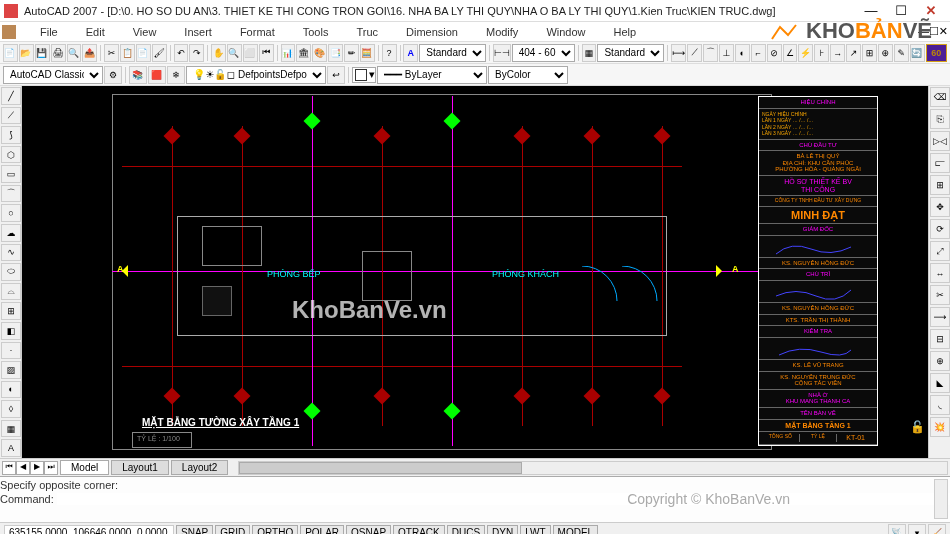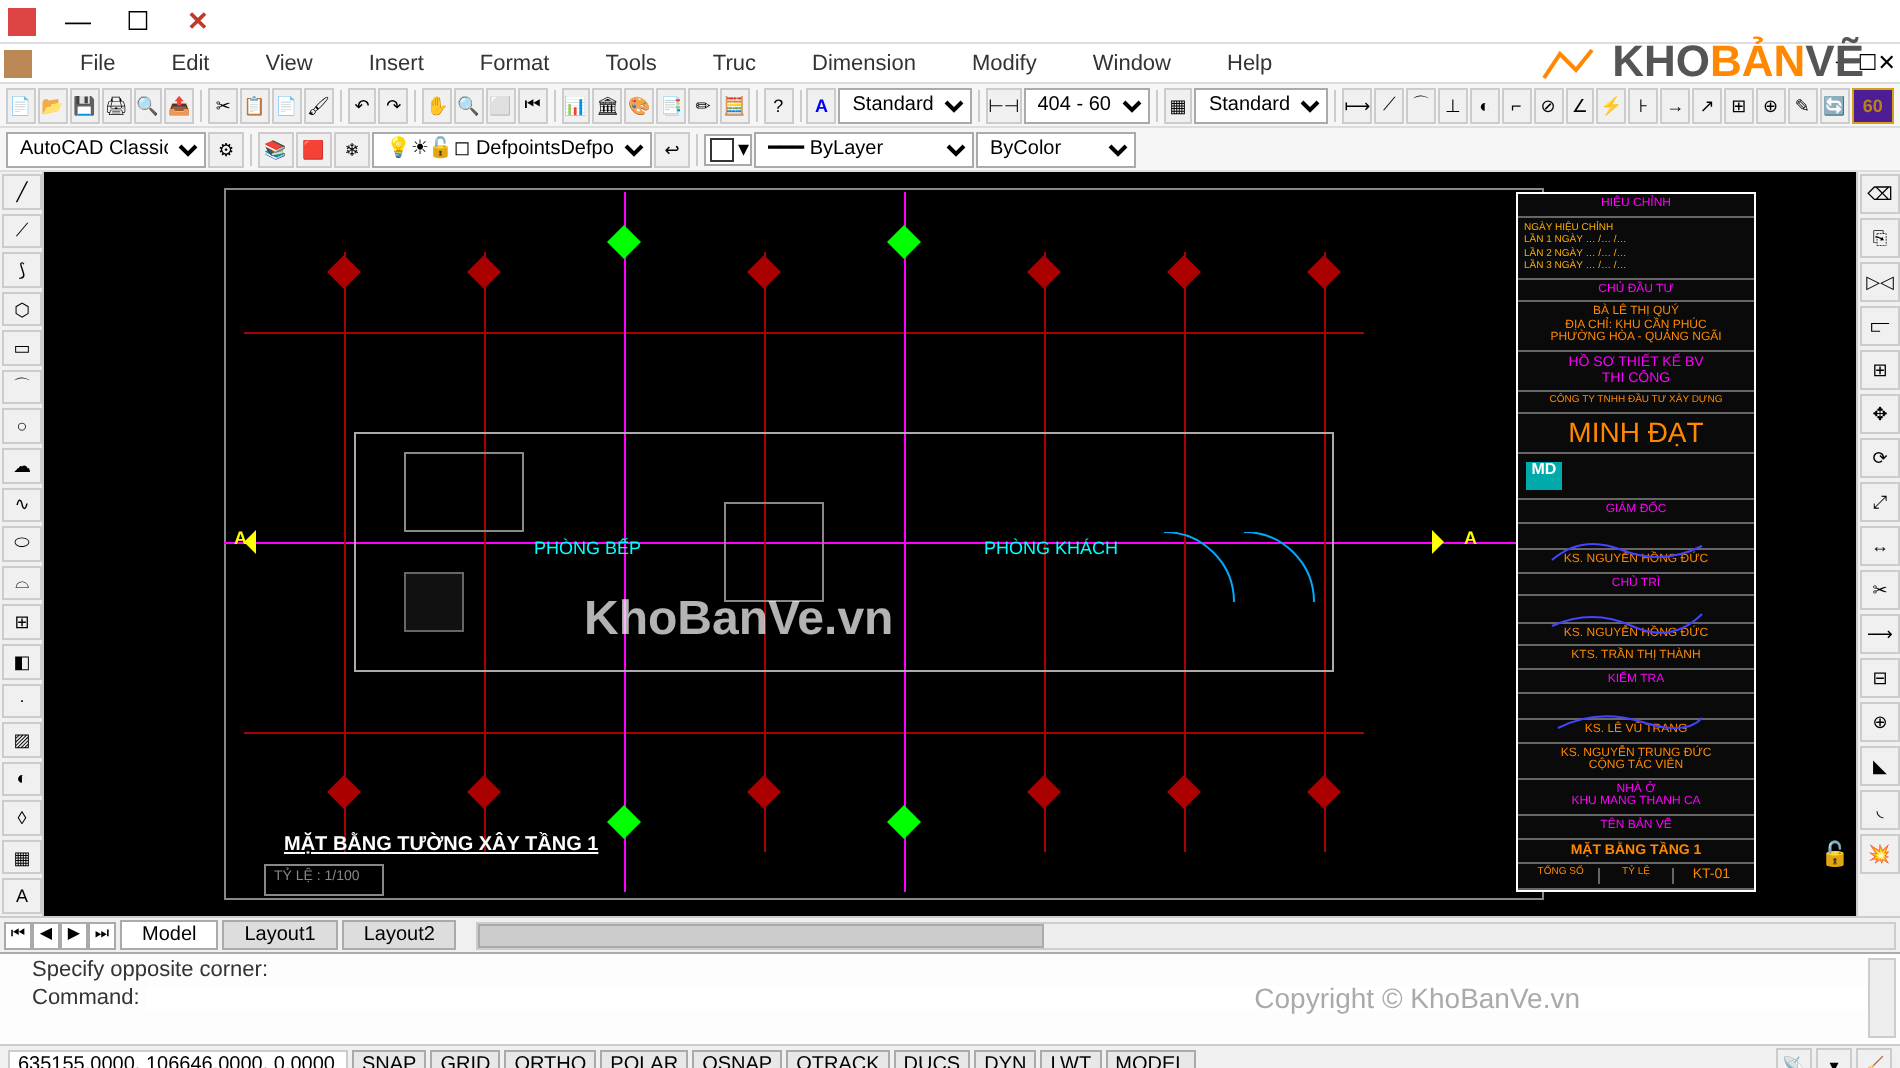--- a/index.html
+++ b/index.html
@@ -63,38 +63,39 @@
 
 
 .model-tabs { height: 18px; background: #f0f0f0; display: flex; align-items: center; border-top: 1px solid #ccc; padding: 0 2px; }
 .tab-nav { width: 14px; height: 14px; border: 1px solid #aaa; background: #fff; font-size: 8px; text-align: center; cursor: pointer; }
 .model-tab { padding: 1px 10px; font-size: 10px; border: 1px solid #aaa; background: #ddd; margin-left: 2px; cursor: pointer; }
 .model-tab.active { background: #fff; }
 .scroll-track { flex: 1; height: 14px; margin-left: 10px; background: #eee; border: 1px solid #ccc; position: relative; }
 .scroll-thumb { position: absolute; height: 100%; background: #ccc; border: 1px solid #aaa; }
 
 
-.command-area { height: 46px; background: #fdfdfd; border-top: 1px solid #aaa; padding: 2px 16px; font-family: Consolas, monospace; font-size: 11px; color: #333; position: relative; }
+.command-area { height: 46px; background: #fdfdfd; border-top: 1px solid #aaa; padding: 2px 0; font-family: Consolas, monospace; font-size: 11px; color: #333; position: relative; }
 .command-area .line { display: block; }
 .command-input { display: flex; margin-top: 2px; }
 .command-input .prompt { color: #333; }
 .command-input input { flex: 1; border: none; outline: none; font-family: inherit; font-size: 11px; }
 .cmd-watermark { position: absolute; right: 160px; top: 14px; color: #aaa; font-size: 14px; }
 .cmd-scroll { position: absolute; right: 2px; top: 2px; width: 14px; height: 40px; background: #eee; border: 1px solid #ccc; }
 
 
 .statusbar { height: 20px; background: #f0f0f0; display: flex; align-items: center; padding: 0 4px; font-size: 10px; border-top: 1px solid #ccc; gap: 2px; }
 .status-coords { width: 170px; border: 1px solid #ccc; padding: 1px 4px; background: #fff; }
 .status-btn { padding: 1px 4px; border: 1px solid #aaa; background: #e8e8e8; cursor: pointer; }
 </style>
 </head>
 <body>
 
 <div class="titlebar">
   <div class="app-icon"></div>
+  <div class="title">AutoCAD 2007 - [D:\0. HO SO DU AN\3. THIET KE THI CONG TRON GOI\16. NHA BA LY THI QUY\NHA O BA LY THI QUY\1.Kien Truc\KIEN TRUC.dwg]</div>
   <div class="win-controls">
     <div class="win-btn">—</div>
     <div class="win-btn">☐</div>
     <div class="win-btn close">✕</div>
   </div>
 </div>
 
 <div class="menubar">
   <div class="doc-icon"></div>
   <div class="menu-item">File</div>
@@ -286,24 +287,21 @@
           <span>LẦN 2 NGÀY … /… /…</span><br>
           <span>LẦN 3 NGÀY … /… /…</span>
         </div>
         <div class="tb-row magenta">CHỦ ĐẦU TƯ</div>
         <div class="tb-row" style="white-space:pre-line">BÀ LÊ THỊ QUÝ
 ĐỊA CHỈ: KHU CẦN PHÚC
 PHƯỜNG HÒA - QUẢNG NGÃI</div>
         <div class="tb-row magenta" style="white-space:pre-line;font-size:7px">HỒ SƠ THIẾT KẾ BV
 THI CÔNG</div>
         <div class="tb-row" style="font-size:5px">CÔNG TY TNHH ĐẦU TƯ XÂY DỰNG</div>
-        <div class="tb-row" style="font-size:14px;font-weight:normal">MINH ĐẠT</div>
-        <div class="tb-row" style="display:flex;align-items:center;gap:4px;padding:4px">
-          <div style="width:18px;height:14px;background:#0aa;color:#fff;font-size:8px;font-weight:bold;text-align:center">MD</div>
-        </div>
+        <div class="tb-row" style="font-size:11px;font-weight:bold">MINH ĐẠT</div>
         <div class="tb-row magenta">GIÁM ĐỐC</div>
         <div class="tb-row tb-sig">
             <div class="sig-line"><svg>
                 <path d="M5 15 Q20 2 40 10 T80 8" stroke="#44f" fill="none" stroke-width="1"></path>
               </svg></div>
           </div>
         <div class="tb-row">KS. NGUYỄN HỒNG ĐỨC</div>
         <div class="tb-row magenta">CHỦ TRÌ</div>
         <div class="tb-row tb-sig">
             <div class="sig-line"><svg>

